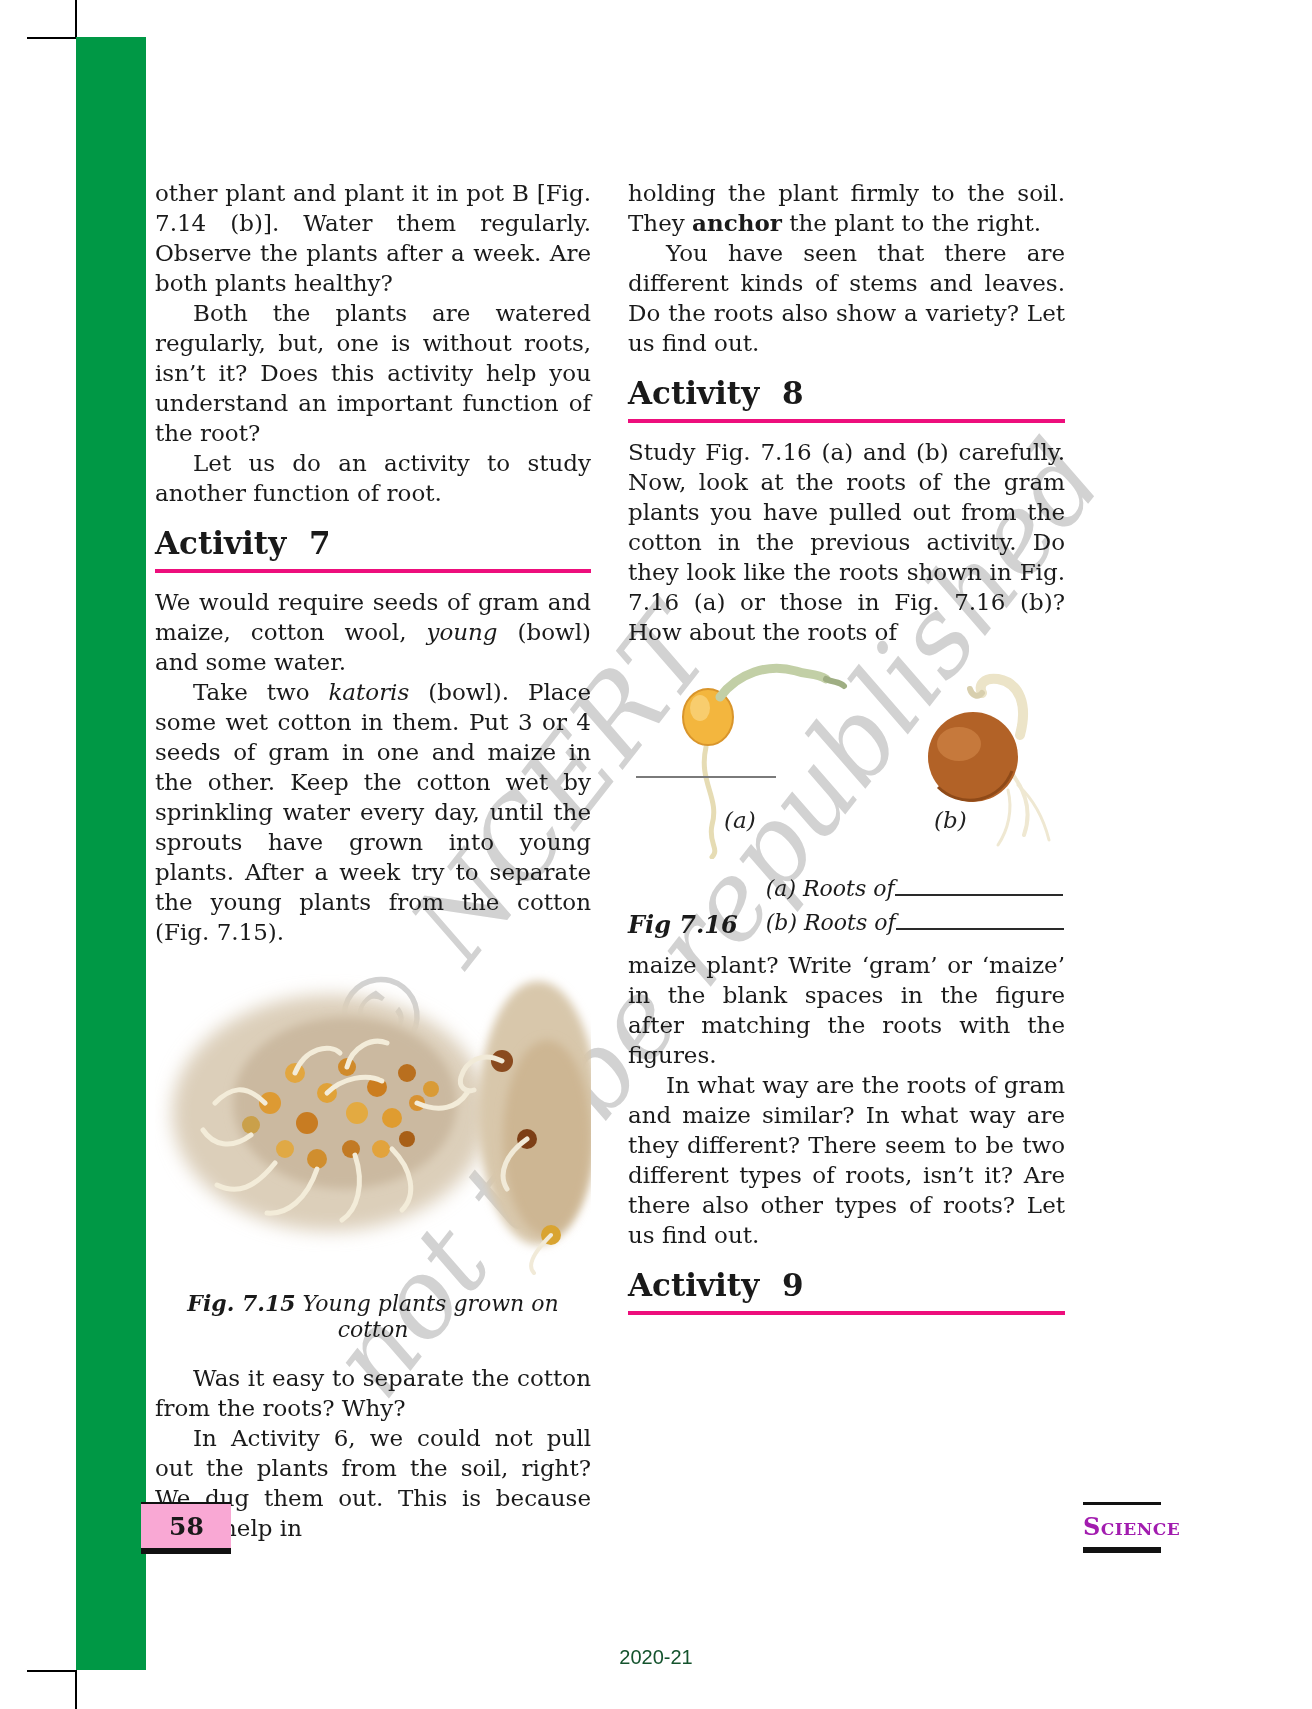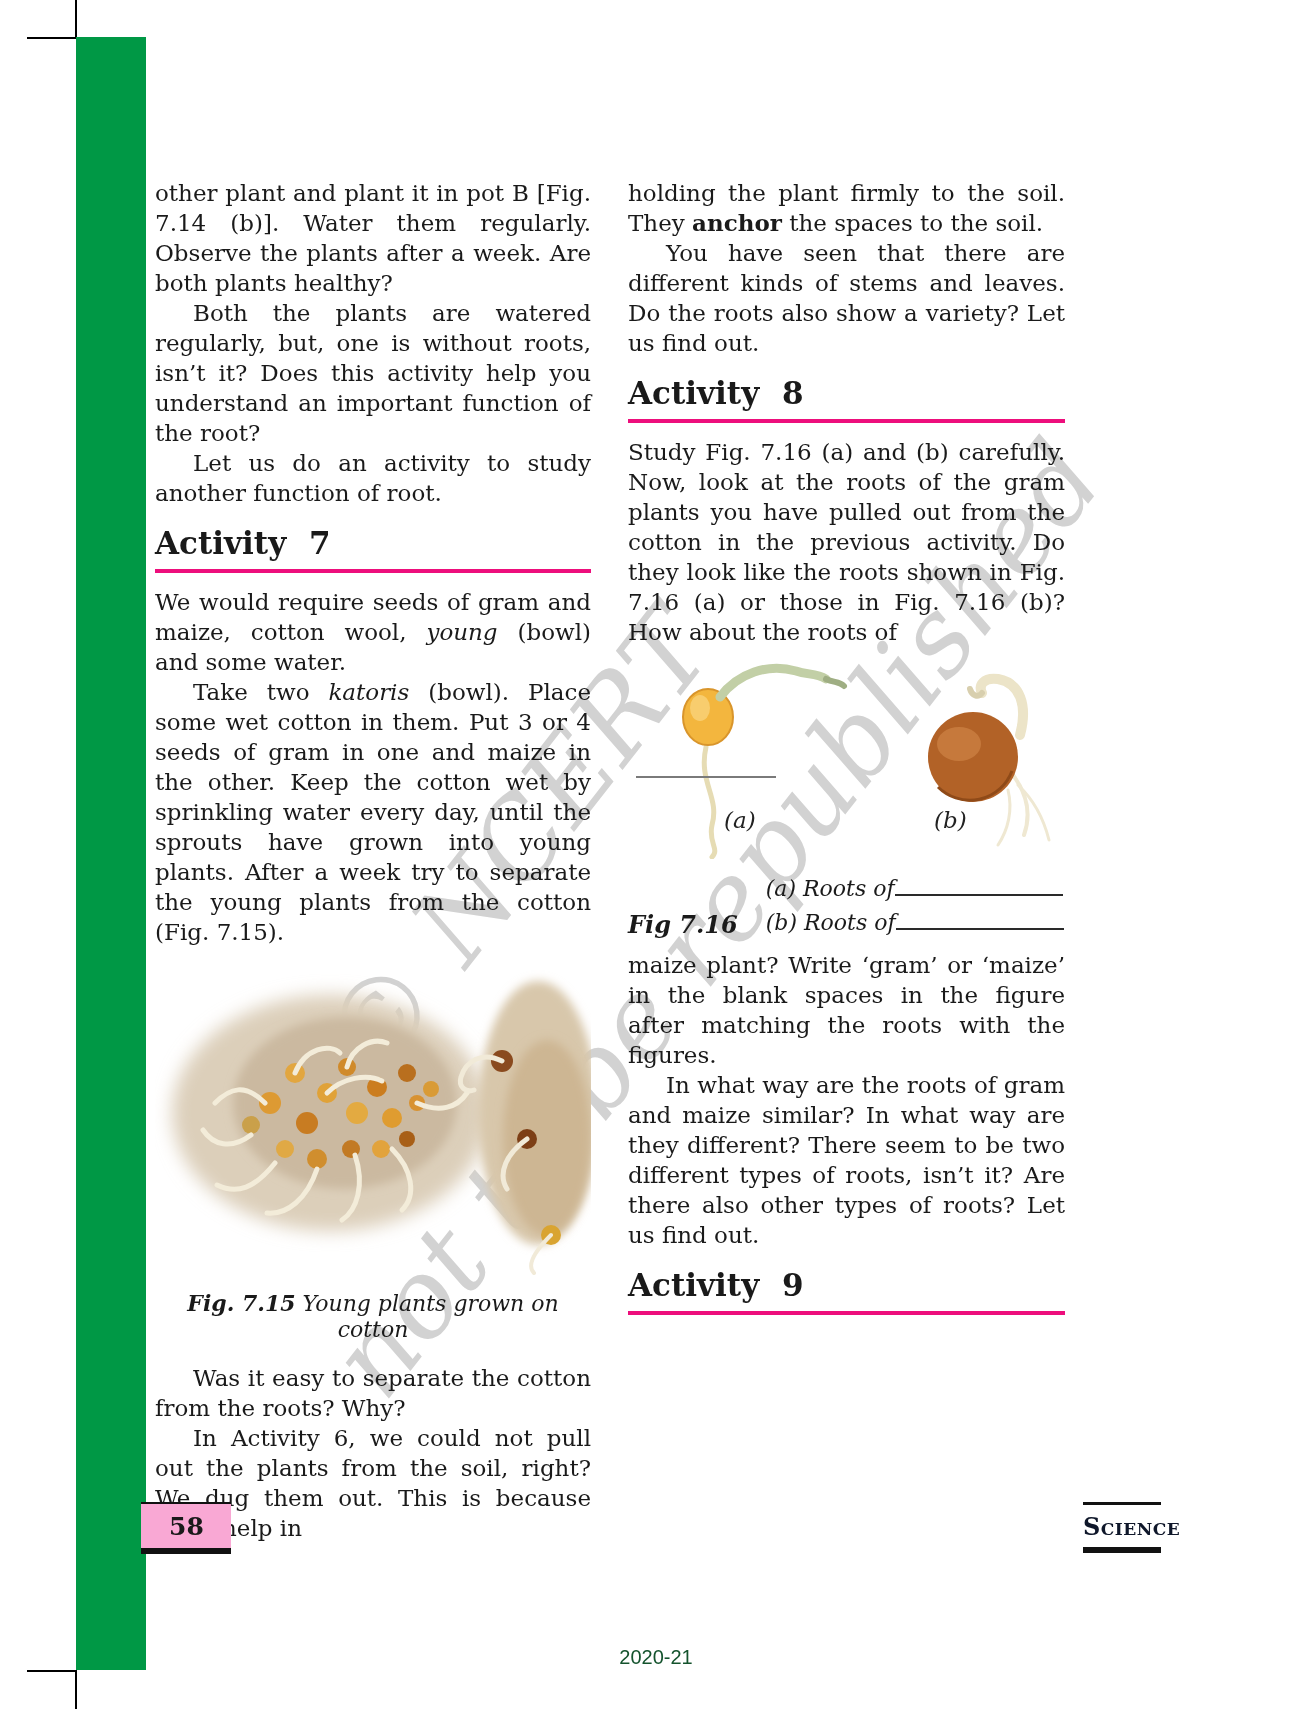--- a/index.html
+++ b/index.html
@@ -31,21 +31,21 @@
   .cap716{display:flex;gap:28px;margin:6px 0 10px 0;align-items:flex-end;}
   .cap716-label{font-weight:bold;font-style:italic;font-size:24px;white-space:nowrap;}
   .cap716-lines{font-style:italic;font-size:22px;line-height:34px;}
   .blank{display:inline-block;width:168px;border-bottom:2px solid #2a2a2a;height:14px;}
   
   #pagenum-box{position:absolute;left:141px;top:1502px;width:90px;z-index:3;background:#f9a8d4;
                border-top:2px solid #111;border-bottom:6px solid #111;}
   #pagenum-box .num{font-weight:bold;font-size:25px;padding:8px 0 7px 28px;}
   #science-box{position:absolute;left:1083px;top:1502px;width:78px;text-align:center;z-index:3;
                border-top:3px solid #111;border-bottom:6px solid #111;}
-  #science-box .sc{font-variant:small-caps;font-weight:bold;font-size:24px;color:#0f172a;
+  #science-box .sc{font-variant:small-caps;font-weight:bold;font-size:24px;color:#a21caf;
                    padding:7px 0 6px 0;letter-spacing:0.5px;}
   #year-footer{position:absolute;left:0;top:1646px;width:1312px;text-align:center;
                font-family:"Liberation Sans", sans-serif;font-size:20px;color:#14532d;z-index:3;}
 </style>
 </head>
 <body>
 
 <div class="cm" style="left:75px;top:0;width:2px;height:38px;"></div>
 <div class="cm" style="left:27px;top:37px;width:50px;height:2px;"></div>
 <div class="cm" style="left:27px;top:1670px;width:50px;height:2px;"></div>
@@ -127,21 +127,21 @@
       </g>
     </svg>
     <figcaption class="fig-caption"><span class="bd">Fig. 7.15</span><span> Young plants grown on cotton</span></figcaption>
   </figure>
 
   <p class="p ind">Was it easy to separate the cotton from the roots? Why?</p>
   <p class="p ind">In Activity 6, we could not pull out the plants from the soil, right? We dug them out. This is because roots help in</p>
 </div>
 
 <div class="col" id="col-right">
-  <p class="p"><span>holding the plant firmly to the soil. They </span><span class="bd">anchor</span><span> the spaces to the soil.</span></p>
+  <p class="p"><span>holding the plant firmly to the soil. They </span><span class="bd">anchor</span><span> the plant to the right.</span></p>
   <p class="p ind">You have seen that there are different kinds of stems and leaves. Do the roots also show a variety? Let us find out.</p>
 
   <h2 class="activity">Activity 8</h2>
 
   <p class="p">Study Fig. 7.16 (a) and (b) carefully. Now, look at the roots of the gram plants you have pulled out from the cotton in the previous activity. Do they look like the roots shown in Fig. 7.16 (a) or those in Fig. 7.16 (b)? How about the roots of</p>
 
   <figure>
     <svg width="437" height="212" viewBox="0 0 437 212">
       <g>
         <path d="M78,100 C70,135 92,150 84,178 C80,196 92,202 84,210" stroke="#e6dcb4" stroke-width="5" fill="none" stroke-linecap="round"></path>

